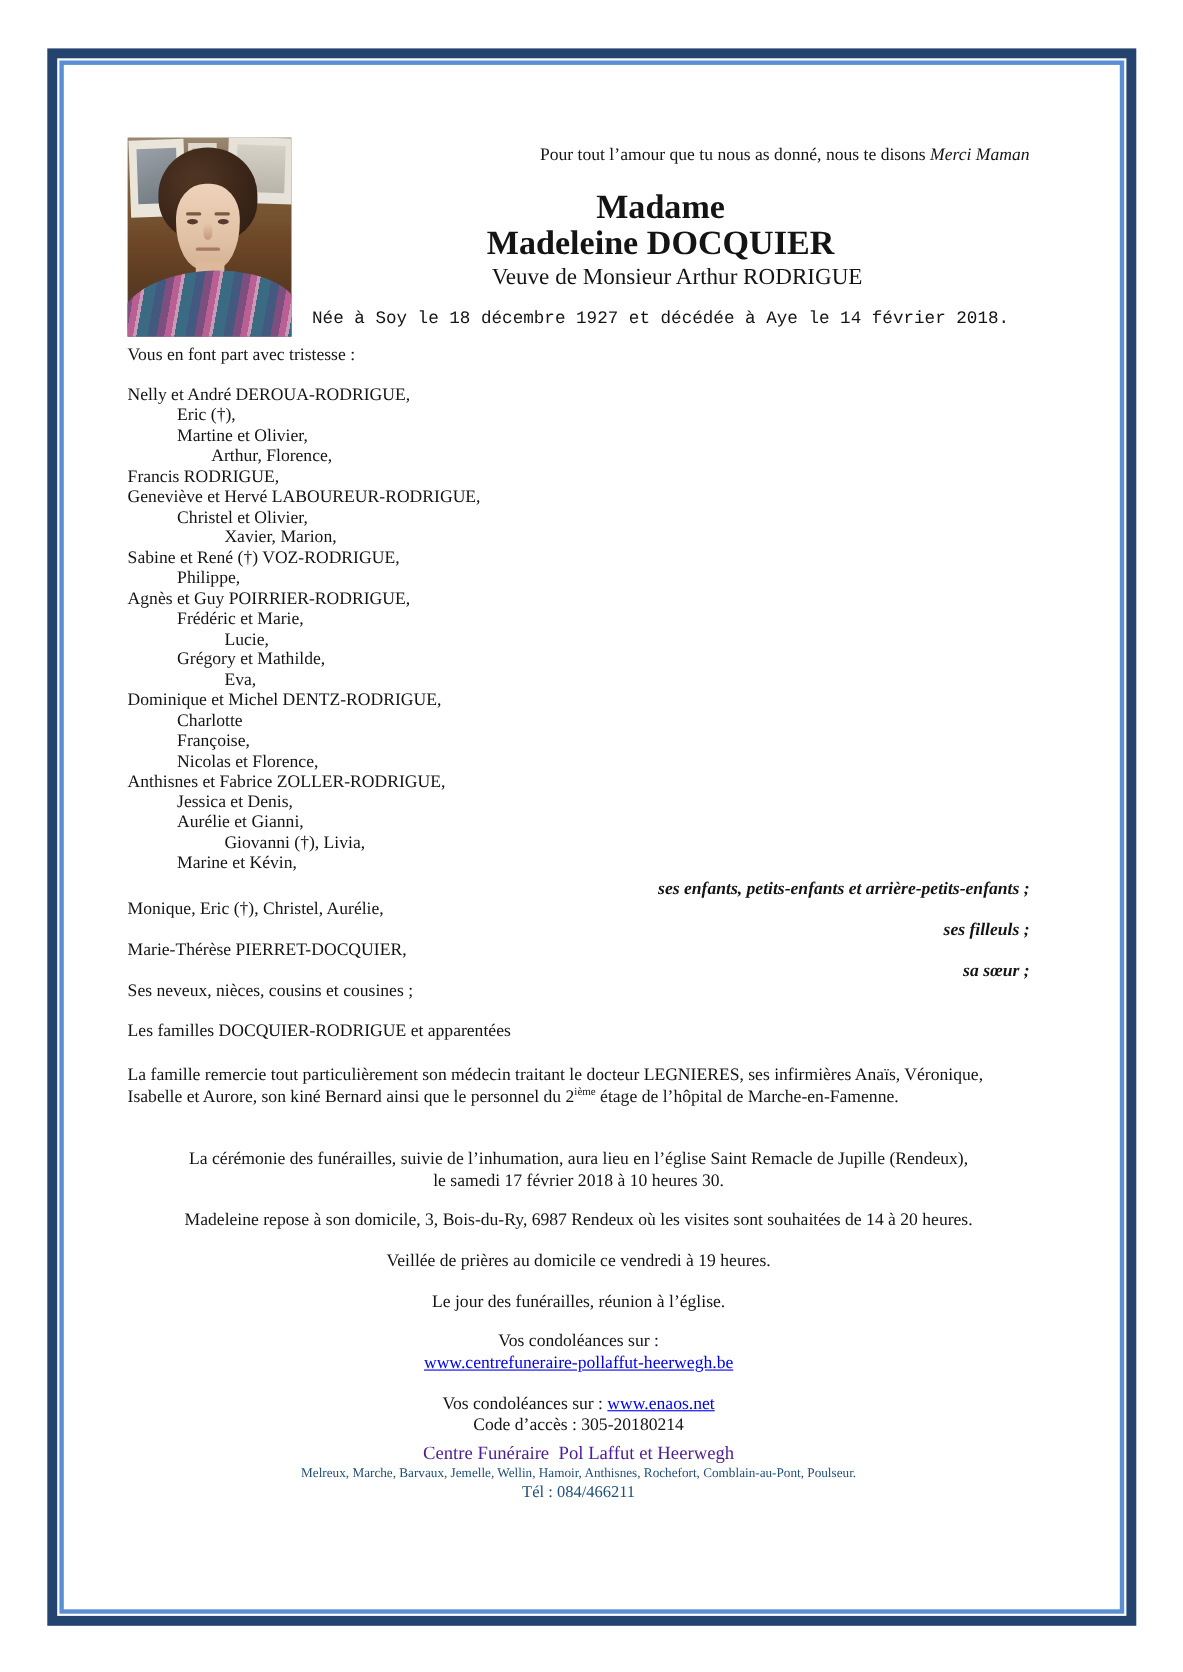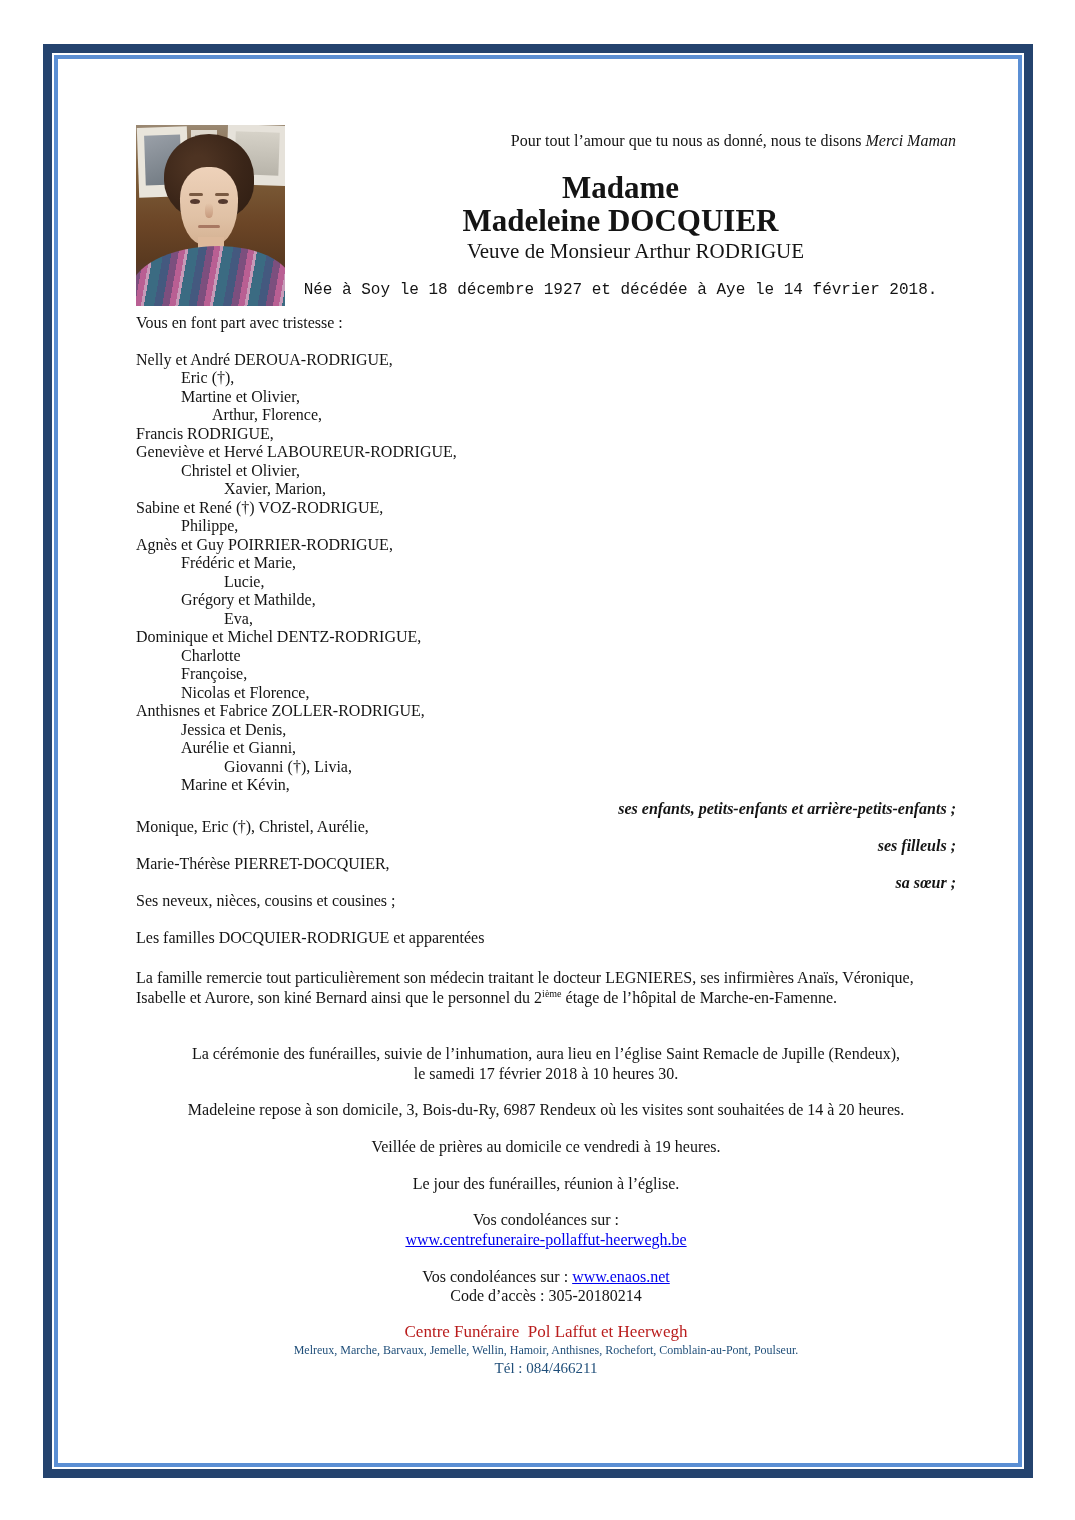--- a/index.html
+++ b/index.html
@@ -11,21 +11,21 @@
   
   .frame-outer{
     position:absolute;left:43px;top:44px;right:42px;bottom:42px;
     border:9px solid #24436e;box-sizing:border-box;padding:2px;background:#fff;
   }
   .frame-inner{
     width:100%;height:100%;box-sizing:border-box;border:4px solid #5b8fd4;
   }
   
   .content{
-    position:absolute;left:136px;top:125px;width:820px;
+    position:absolute;left:116px;top:125px;width:820px;
     font-size:16px;line-height:18.5px;
   }
   .header-row{display:flex;align-items:flex-start;}
   .header-right{flex:1;min-width:0;}
   .quote{text-align:right;margin-top:7px;}
   .quote .it{font-style:italic;}
   .title1{margin-top:20px;font-size:31px;line-height:33px;font-weight:700;text-align:center;}
   .title2{font-size:31px;line-height:34px;font-weight:700;text-align:center;}
   .subtitle{font-size:21px;line-height:26px;text-align:center;margin-left:30px;}
   .birth{margin-top:17px;text-align:center;font-family:Liberation Mono, monospace;}
@@ -42,21 +42,21 @@
   .thanks{margin-top:21px;line-height:20px;}
   .thanks sup{font-size:10px;line-height:0;}
   .ctr{text-align:center;}
   .bold{font-weight:400;}
   .ceremony1{margin-top:36px;line-height:20px;}
   .ceremony2{line-height:20px;}
   .blk{margin-top:16px;line-height:20px;}
   .blk2{margin-top:17px;line-height:20px;}
   .linkline{line-height:19px;}
   .link{color:#0000ee;text-decoration:underline;cursor:pointer;}
-  .fh-name{margin-top:16px;color:#b91c1c;font-size:17px;line-height:19px;white-space:pre-wrap;}
+  .fh-name{margin-top:5px;color:#4c1d95;font-size:17px;line-height:19px;white-space:pre-wrap;}
   .fh-cities{color:#1f4e79;font-size:12px;line-height:18px;}
   .fh-tel{color:#1f4e79;font-size:15px;line-height:19px;}
   
   .photo{
     position:relative;flex:0 0 149px;width:149px;height:181px;overflow:hidden;
     background:linear-gradient(180deg,#9a8872 0%,#7c5c38 28%,#6b4526 55%,#5a3a20 75%,#4c3652 100%);
   }
   .ph-pframe{position:absolute;background:#e9e5db;}
   .ph-p1{left:2px;top:2px;width:50px;height:70px;transform:rotate(-2deg);}
   .ph-p2{left:55px;top:5px;width:26px;height:52px;background:#ded8cc;}

